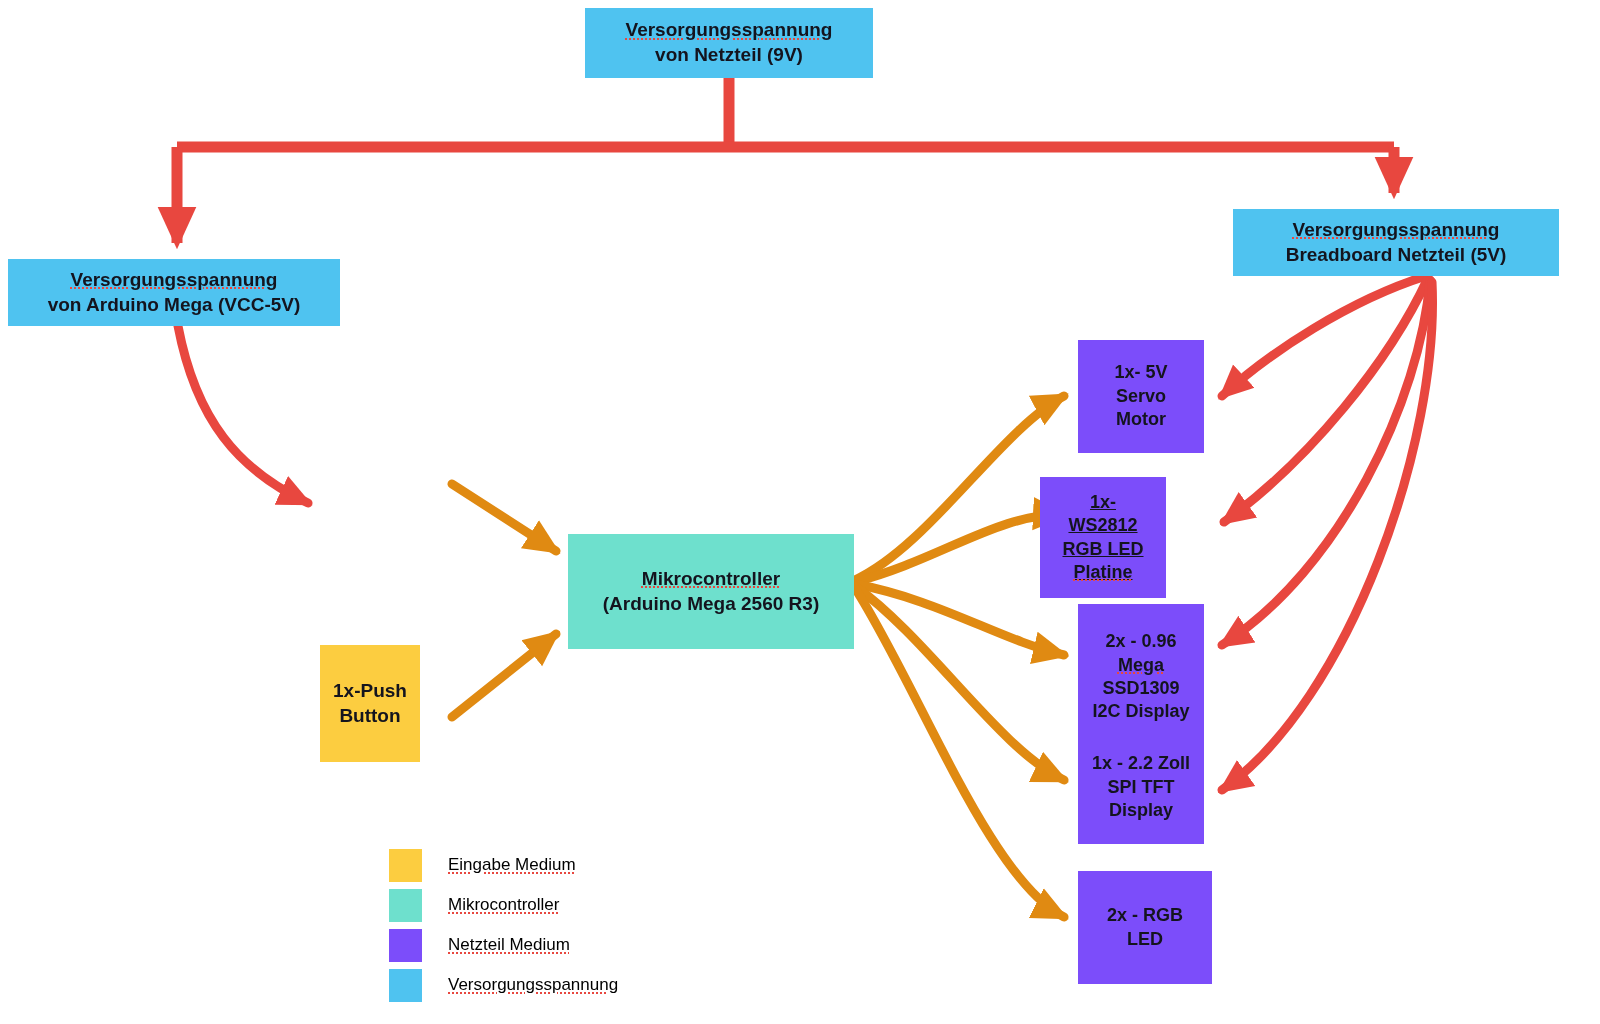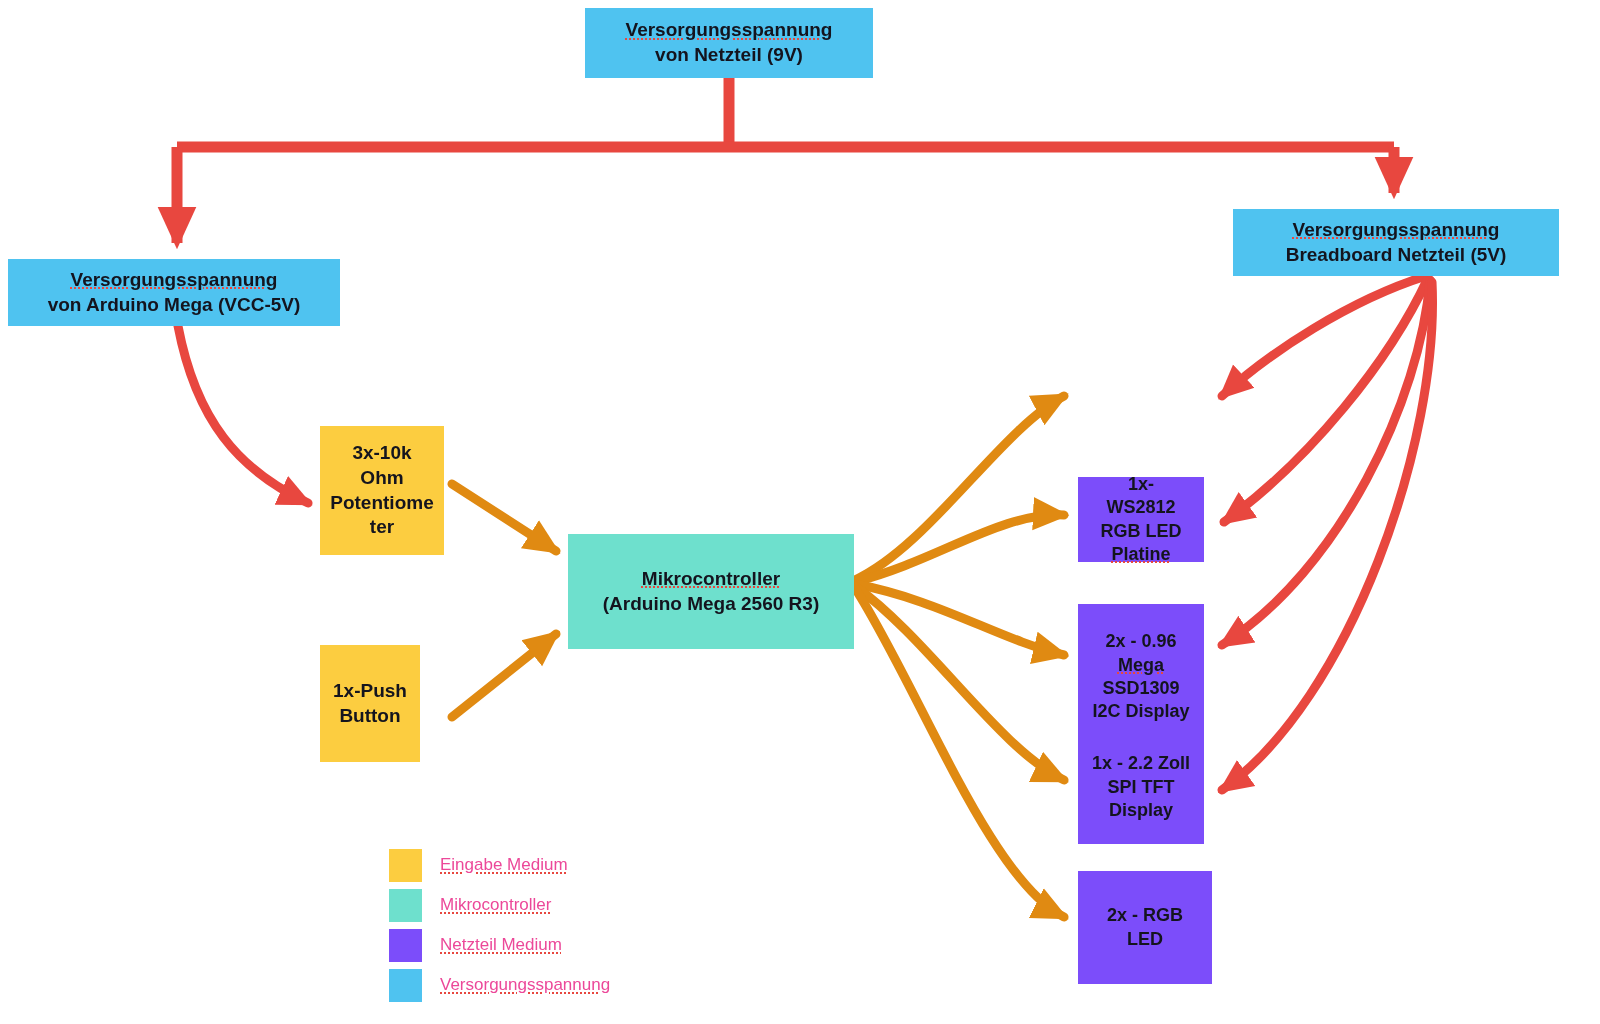--- a/index.html
+++ b/index.html
@@ -64,23 +64,23 @@
     align-items: center;
     height: 40px;
     margin-bottom: 0px;
   }
   .legend-swatch {
     width: 33px;
     height: 33px;
     flex: 0 0 33px;
   }
   .legend-text {
-    margin-left: 18px;
+    margin-left: 26px;
     font-size: 17px;
-    color: #ec4899;
+    color: #000000;
     white-space: nowrap;
   }
 </style>
 </head>
 <body>
 
 <div id="canvas">
 
   <svg id="wires" viewBox="0 0 1600 1024" xmlns="http://www.w3.org/2000/svg">
     <defs>
@@ -138,45 +138,44 @@
     </div>
   </div>
 
   <div class="node supply" style="left:1233px; top:209px; width:326px; height:67px;">
     <div class="lbl">
       <span class="sp">Versorgungsspannung</span><br>
       <span>Breadboard Netzteil (5V)</span>
     </div>
   </div>
 
-  <div class="node input" style="left:320px; top:426px; width:124px; height:129px;">
-    <div class="lbl">
-      <span>3x-10k</span><br>
-      <span>Ohm</span><br>
-      <span>Potentiome</span><br>
-      <span>ter</span>
-    </div>
-  </div>
 
   <div class="node input" style="left:320px; top:645px; width:100px; height:117px;">
     <div class="lbl">
       <span>1x-Push</span><br>
       <span>Button</span>
     </div>
   </div>
 
   <div class="node mcu" style="left:568px; top:534px; width:286px; height:115px;">
     <div class="lbl">
       <span class="sp">Mikrocontroller</span><br>
       <span>(Arduino Mega 2560 R3)</span>
     </div>
   </div>
 
-
-  <div class="node output" style="left:1078px; top:477px; width:126px; height:85px;">
+  <div class="node output" style="left:1078px; top:340px; width:126px; height:113px;">
+    <div class="lbl">
+      <span>1x- 5V</span><br>
+      <span>Servo</span><br>
+      <span>Motor</span>
+    </div>
+  </div>
+
+  <div class="node output" style="left:1040px; top:477px; width:126px; height:121px;text-decoration:underline;">
     <div class="lbl">
       <span>1x-</span><br>
       <span>WS2812</span><br>
       <span>RGB LED</span><br>
       <span class="sp">Platine</span>
     </div>
   </div>
 
   <div class="node output" style="left:1078px; top:604px; width:126px; height:146px;">
     <div class="lbl">

